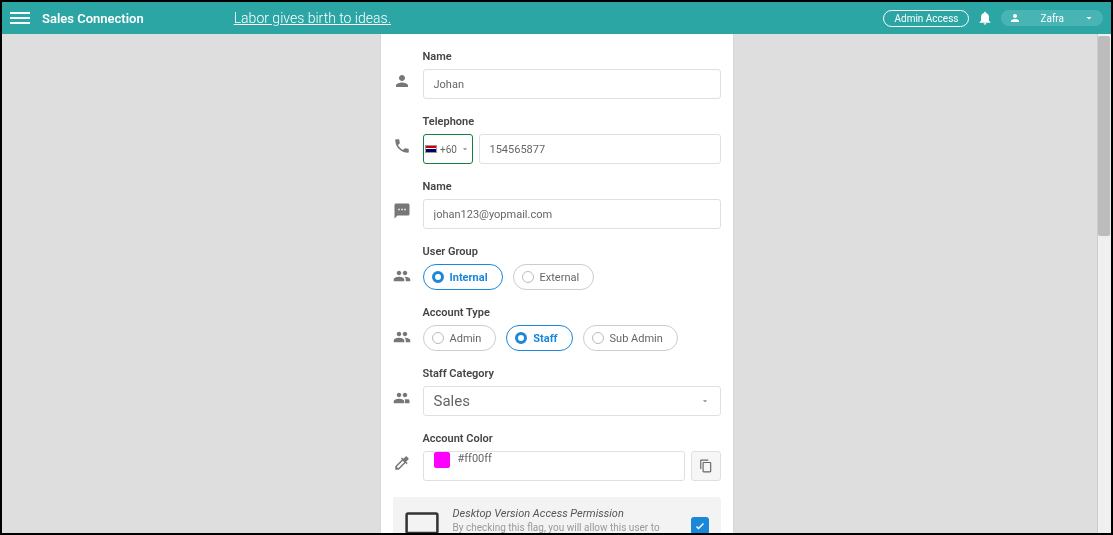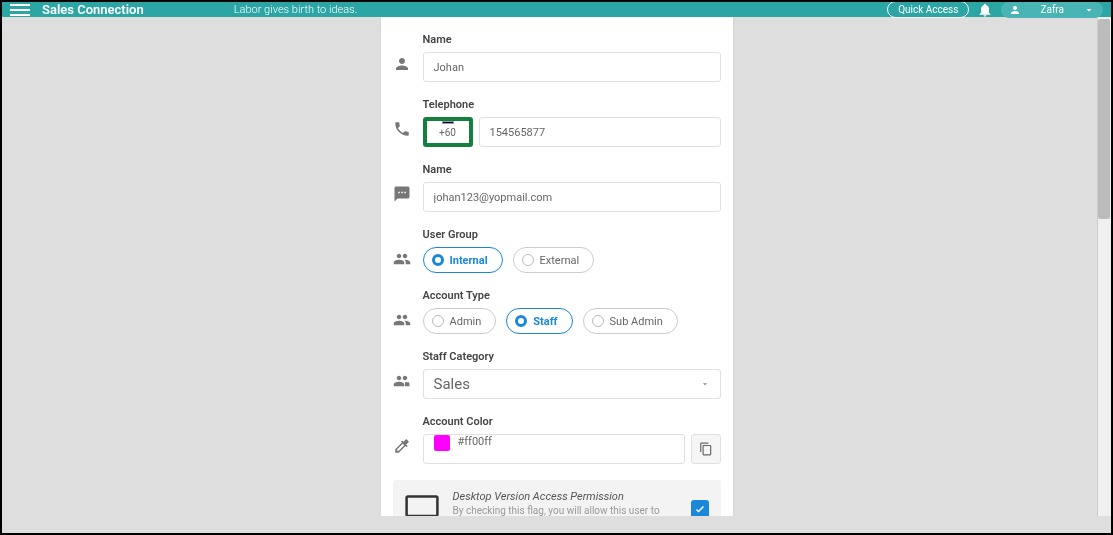--- a/index.html
+++ b/index.html
@@ -1,43 +1,43 @@
 <!DOCTYPE html>
 <html><head>
   <meta charset="utf-8">
   <style>
     * { margin: 0; padding: 0; box-sizing: border-box; font-family: -apple-system, BlinkMacSystemFont, "Segoe UI", Roboto, sans-serif; }
     body { background: #dedede; border: 2px solid #000; width: 1113px; height: 535px; overflow: hidden; position: relative; }
     
-    .topbar { background: #2ca5a5; height: 15px; display: flex; align-items: center; padding: 0 8px; color: #fff; }
+    .topbar { background: #2ca5a5; height: 32px; display: flex; align-items: center; padding: 0 8px; color: #fff; }
     .hamburger { width: 20px; height: 20px; display: flex; flex-direction: column; justify-content: center; gap: 3px; margin-right: 12px; cursor: pointer; }
     .hamburger span { height: 2px; background: #fff; display: block; }
     .app-name { font-weight: 600; font-size: 13px; margin-right: 90px; }
-    .tagline { font-size: 11px; font-weight: 300; }
+    .tagline { font-size: 14px; font-weight: 300; text-decoration: underline; }
     .topbar-right { margin-left: auto; display: flex; align-items: center; gap: 8px; }
     .quick-access { border: 1px solid #fff; border-radius: 10px; padding: 2px 10px; font-size: 10px; cursor: pointer; color: #fff; }
     .bell { width: 16px; height: 16px; cursor: pointer; color: #fff; }
     .user-chip { background: #48b4b4; border-radius: 10px; padding: 2px 8px; display: flex; align-items: center; gap: 19px; cursor: pointer; font-size: 10px; color: #fff; }
     .user-chip svg { width: 12px; height: 12px; }
     
     .content-area { height: calc(100% - 32px); overflow-y: auto; display: flex; justify-content: center; position: relative; }
     .scrollbar-track { position: absolute; right: 0; top: 0; width: 14px; height: 100%; background: #f0f0f0; border-left: 1px solid #ccc; }
     .scrollbar-thumb { position: absolute; right: 1px; top: 2px; width: 12px; height: 200px; background: #bcbcbc; border-radius: 2px; }
     
     .form-card { background: #fff; width: 352px; margin-top: 0; padding: 16px 12px 24px; box-shadow: 0 1px 2px rgba(0,0,0,0.08); }
     
     .form-row { display: flex; align-items: flex-start; gap: 12px; margin-bottom: 16px; }
     .row-icon { width: 18px; height: 18px; color: #777; margin-top: 22px; flex-shrink: 0; }
     .row-body { flex: 1; }
     .field-label { font-size: 11px; font-weight: 600; color: #444; margin-bottom: 6px; display: block; }
     
     .text-input { width: 100%; height: 30px; border: 1px solid #e0e0e0; border-radius: 3px; padding: 14px 10px; font-size: 11px; color: #666; }
     
     .tel-row { display: flex; gap: 6px; }
-    .tel-flag { width: 50px; height: 30px; border: 4px solid #15803d; border-radius: 3px; display: flex; align-items: center; justify-content: center; gap: 3px; font-size: 10px; color: #666; cursor: pointer; flex-direction: column; }
+    .tel-flag { width: 50px; height: 30px; border: 1px solid #15803d; border-radius: 3px; display: flex; align-items: center; justify-content: center; gap: 3px; font-size: 10px; color: #666; cursor: pointer; }
     .tel-flag .flag { width: 12px; height: 8px; background: linear-gradient(to bottom, #c00 25%, #fff 25% 50%, #006 50%); border: 0.5px solid #999; }
     .tel-num { flex: 1; }
     
     .radio-group { display: flex; gap: 10px; }
     .radio-pill { height: 26px; padding: 0 14px 0 8px; border: 1px solid #ccc; border-radius: 13px; display: flex; align-items: center; gap: 6px; font-size: 11px; color: #666; cursor: pointer; }
     .radio-pill.selected { border-color: #1a87d9; color: #1a87d9; font-weight: bold; }
     .radio-circle { width: 12px; height: 12px; border: 1.5px solid #bbb; border-radius: 50%; position: relative; }
     .radio-pill.selected .radio-circle { border: 3px solid #1a87d9; }
     
     .select-input { width: 100%; height: 30px; border: 1px solid #e0e0e0; border-radius: 3px; padding: 0 10px; font-size: 15px; color: #666; display: flex; align-items: center; justify-content: space-between; cursor: pointer; }
@@ -61,21 +61,21 @@
 
 <div class="topbar">
   <div class="hamburger">
     <span></span>
       <span></span>
       <span></span>
   </div>
   <div class="app-name">Sales Connection</div>
   <div class="tagline">Labor gives birth to ideas.</div>
   <div class="topbar-right">
-    <div class="quick-access">Quick Access</div>
+    <div class="quick-access">Admin Access</div>
     <svg class="bell" viewBox="0 0 24 24" fill="currentColor">
         <path d="M12 22c1.1 0 2-.9 2-2h-4c0 1.1.9 2 2 2zm6-6v-5c0-3.07-1.64-5.64-4.5-6.32V4c0-.83-.67-1.5-1.5-1.5s-1.5.67-1.5 1.5v.68C7.63 5.36 6 7.92 6 11v5l-2 2v1h16v-1l-2-2z"></path>
       </svg>
     <div class="user-chip">
       <svg viewBox="0 0 24 24" fill="currentColor">
           <path d="M12 12c2.21 0 4-1.79 4-4s-1.79-4-4-4-4 1.79-4 4 1.79 4 4 4zm0 2c-2.67 0-8 1.34-8 4v2h16v-2c0-2.66-5.33-4-8-4z"></path>
         </svg>
       <span>Zafra</span>
       <svg class="chev" viewBox="0 0 24 24" fill="currentColor">
           <path d="M7 10l5 5 5-5z"></path>

